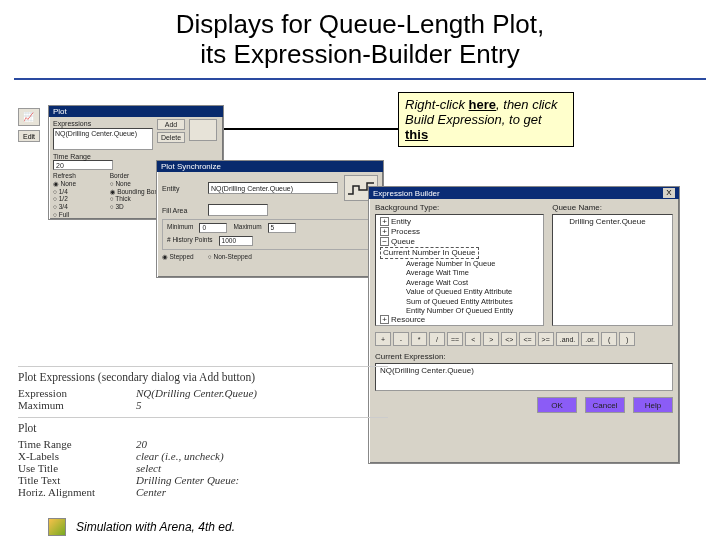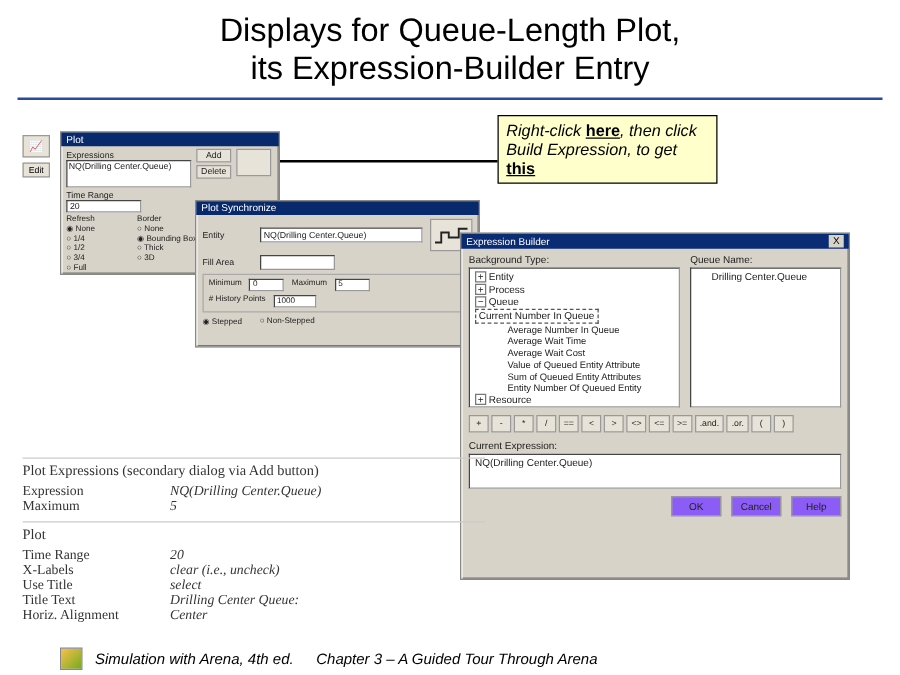--- a/index.html
+++ b/index.html
@@ -360,16 +360,15 @@
         <div class="v">Center</div>
       </div>
   </div>
 </div>
 
 <div class="footer">
   <div class="left">
     <span class="lefticon"></span>
     <span>Simulation with Arena, 4th ed.</span>
     &nbsp;&nbsp;&nbsp;
-    <span>Chapter 3 – A Guided Tour Through Arena</span>
   </div>
   <div class="page">40</div>
 </div>
 
 </body></html>

